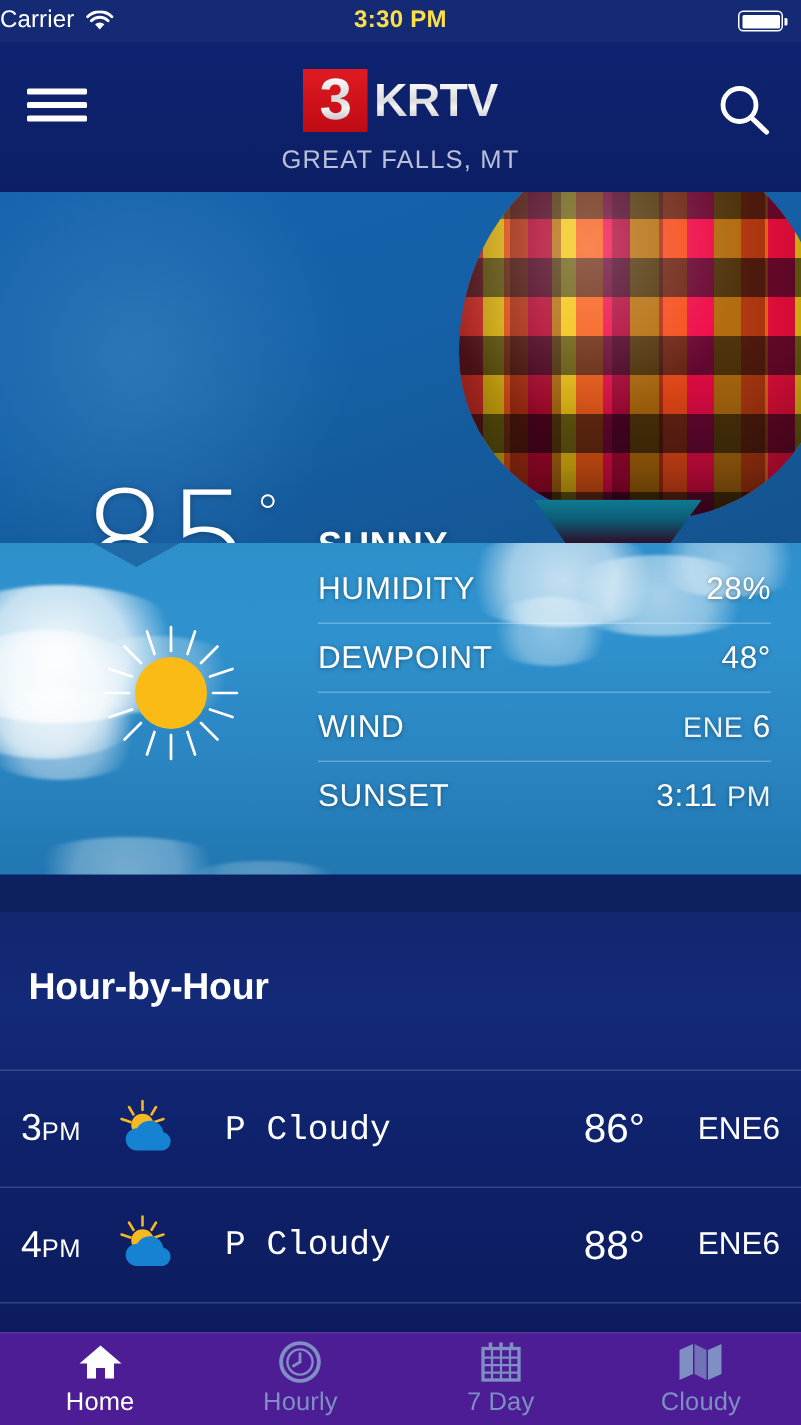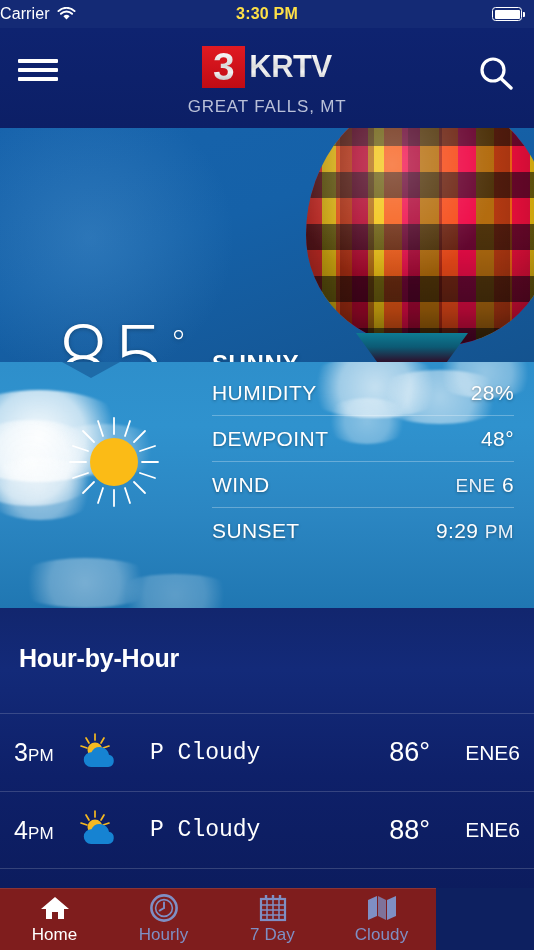--- a/index.html
+++ b/index.html
@@ -264,21 +264,21 @@
   .hero-cond {
     font-size: 24px;
     font-weight: bold;
     letter-spacing: 0.6px;
   }
 
   
   .details {
     position: absolute;
     top: 362px; left: 0;
-    width: 534px; height: 246px;
+    width: 534px; height: 221px;
     overflow: hidden;
     background: linear-gradient(180deg, #2e8fcb 0%, #2f92ce 26%, #2b86c2 62%, #2077b2 100%);
   }
   .notch {
     position: absolute;
     left: 62px; top: 0;
     width: 58px; height: 16px;
     background: #1e6ba8;
     clip-path: polygon(0 0, 100% 0, 50% 100%);
     z-index: 6;
@@ -396,22 +396,22 @@
     width: 90px;
     text-align: right;
     font-size: 21px;
     color: #ffffff;
   }
 
   
   .tab-bar {
     position: absolute;
     bottom: 0; left: 0;
-    width: 436px; height: 62px;
-    background: #7f1d1d;
+    width: 534px; height: 62px;
+    background: #4c1d95;
     border-top: 1px solid rgba(255,255,255,0.10);
     display: flex;
     z-index: 30;
   }
   .tab {
     flex: 1;
     display: flex;
     flex-direction: column;
     align-items: center;
     justify-content: center;
@@ -540,21 +540,21 @@
       <div class="detail-row">
         <span class="k">DEWPOINT</span>
         <span class="v">48°</span>
       </div>
       <div class="detail-row">
         <span class="k">WIND</span>
         <span class="v"><span class="sub">ENE</span>&nbsp;<span>6</span></span>
       </div>
       <div class="detail-row">
         <span class="k">SUNSET</span>
-        <span class="v"><span>9:29</span>&nbsp;<span class="sub">PM</span></span>
+        <span class="v"><span>3:11</span>&nbsp;<span class="sub">PM</span></span>
       </div>
     </div>
   </div>
 
   <div class="hbh">
     <div class="hbh-title">Hour-by-Hour</div>
 
     <div class="hour-list">
 
       <div class="hour-row">

